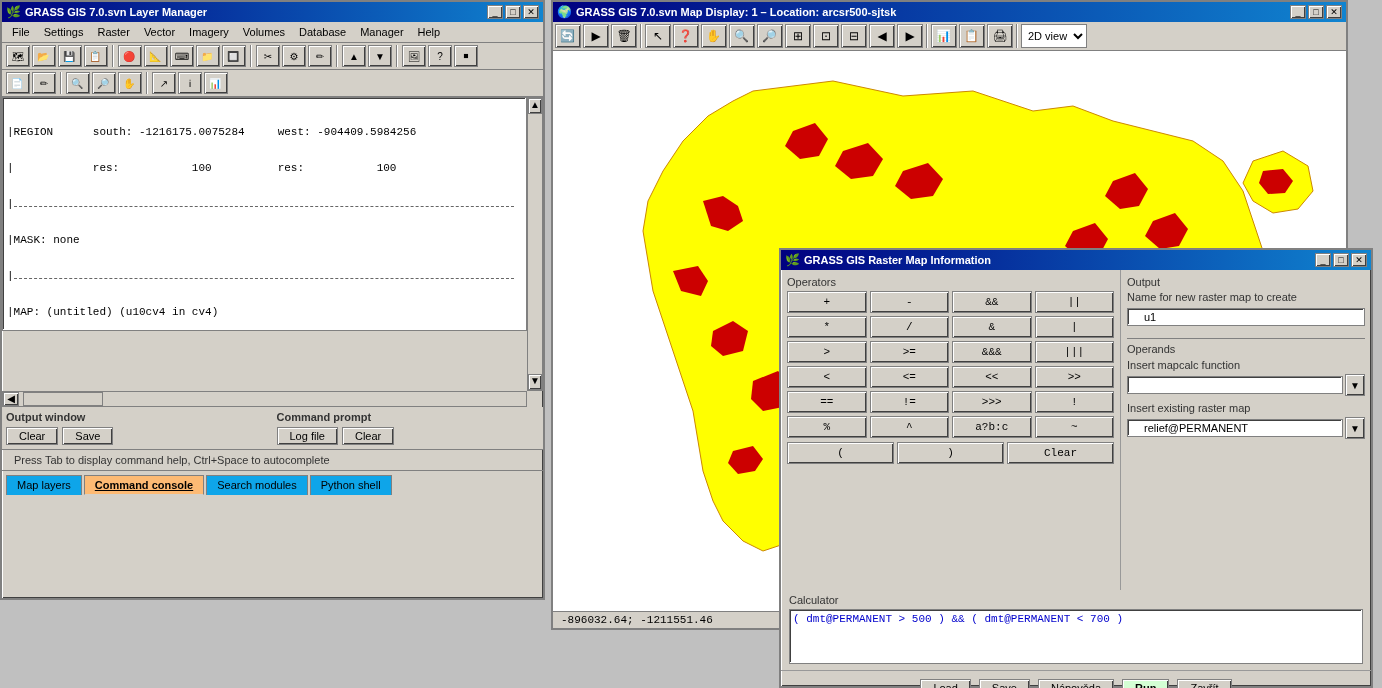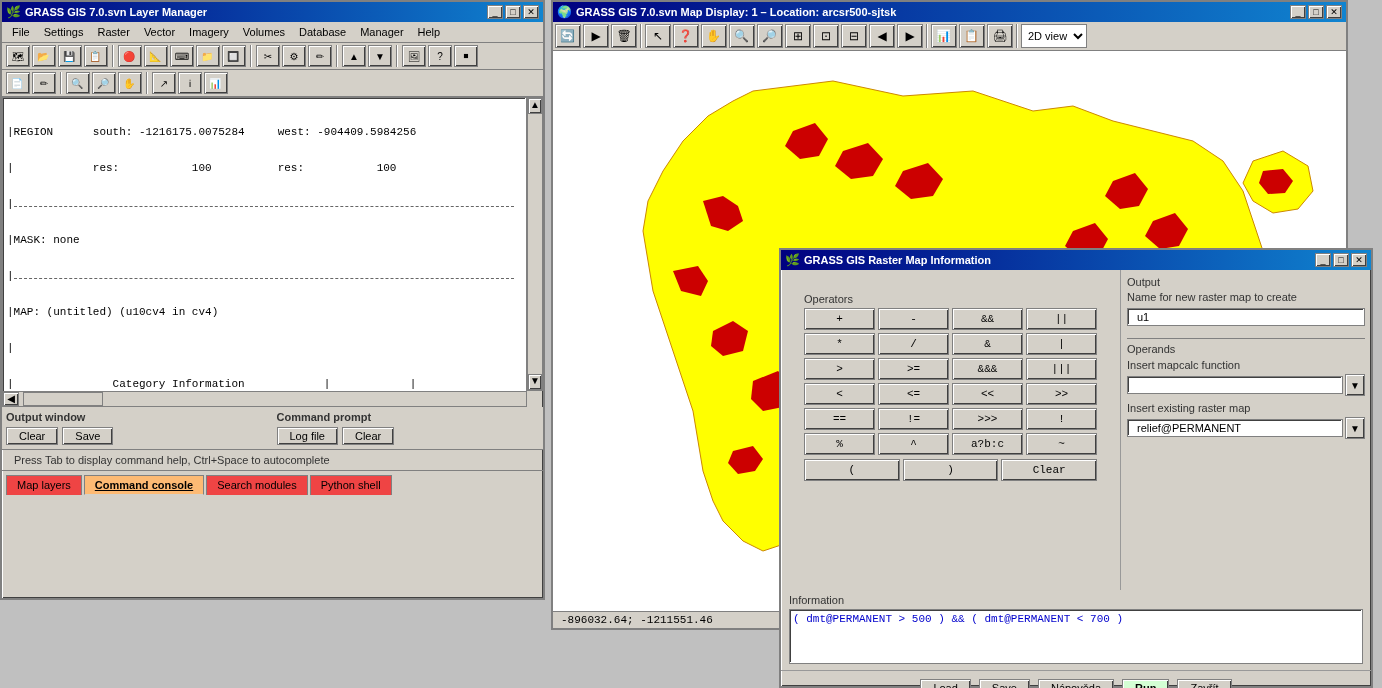--- a/index.html
+++ b/index.html
@@ -149,21 +149,21 @@
     .tabs-row {
       display: flex;
       border-top: 1px solid #808080;
       padding: 4px 4px 0;
     }
 
     .tab {
       padding: 3px 10px;
       font-size: 11px;
       cursor: pointer;
-      background: #ef4444;
+      background: #0ea5e9;
       border: 1px solid #808080;
       border-bottom: none;
       margin-right: 2px;
     }
 
     .tab.active {
       background: #fdba74;
       font-weight: bold;
       text-decoration: underline;
       border-bottom: 1px solid #d4d0c8;
@@ -220,21 +220,21 @@
       font-size: 11px;
       font-family: 'Courier New', monospace;
       cursor: pointer;
       text-align: center;
     }
 
     .calc-input {
       width: 100%;
       border: 1px solid #808080;
       box-shadow: -1px -1px 0 #ffffff inset, 1px 1px 0 #404040 inset;
-      padding: 2px 9px;
+      padding: 2px 16px;
       font-size: 11px;
       background: white;
     }
 
     .divider-h {
       height: 1px;
       background: #808080;
       margin: 4px 0;
     }
 
@@ -357,21 +357,21 @@
     <button class="toolbar-btn">🔍</button>
     <button class="toolbar-btn">🔎</button>
     <button class="toolbar-btn">✋</button>
     <div class="toolbar-sep"></div>
     <button class="toolbar-btn">↗</button>
     <button class="toolbar-btn">ℹ</button>
     <button class="toolbar-btn">📊</button>
   </div>
 
   <div class="content-wrapper" style="position: relative; height: 310px;">
-    <div class="content-area" style="height: 310px; width: calc(100% - 16px); overflow-y: scroll; overflow-x: auto;">
+    <div class="content-area" style="height: 234px; width: calc(100% - 16px); overflow-y: scroll; overflow-x: auto;">
       <div>|REGION      south: -1216175.0075284     west: -904409.5984256</div>
       <div>|            res:           100          res:           100</div>
       <div>|<span style="border-bottom: 1px dashed #666; display: inline-block; width: 500px;"></span></div>
       <div>|MASK: none</div>
       <div>|<span style="border-bottom: 1px dashed #666; display: inline-block; width: 500px;"></span></div>
       <div>|MAP: (untitled) (u10cv4 in cv4)</div>
       <div>|</div>
       <div>|               Category Information            |            |</div>
       
       
@@ -512,21 +512,21 @@
     </div>
     <div class="title-bar-buttons">
       <button class="title-btn">_</button>
       <button class="title-btn">□</button>
       <button class="title-btn">✕</button>
     </div>
   </div>
 
   <div style="display: flex; height: 320px;">
 
-    <div style="flex: 0 0 340px; border-right: 1px solid #999; padding: 23px;">
+    <div style="flex: 0 0 340px; border-right: 1px solid #999; padding: 6px;">
       <div class="calc-label">Operators</div>
 
       <div style="display: grid; grid-template-columns: repeat(4, 1fr); gap: 3px; margin-bottom: 3px;">
         <button class="calc-btn">+</button>
         <button class="calc-btn">-</button>
         <button class="calc-btn">&amp;&amp;</button>
         <button class="calc-btn">||</button>
       </div>
       <div style="display: grid; grid-template-columns: repeat(4, 1fr); gap: 3px; margin-bottom: 3px;">
         <button class="calc-btn">*</button>
@@ -582,21 +582,21 @@
 
       <div class="calc-label" style="margin-top: 6px;">Insert existing raster map</div>
       <div style="display: flex; align-items: center; gap: 2px; margin-top: 2px;">
         <input class="calc-input" type="text" value="relief@PERMANENT" style="flex: 1 1 0%;">
         <button style="width:20px; height:22px; background:#d4d0c8; border:1px solid #808080; cursor:pointer; font-size:10px; box-shadow: 1px 1px 0 #fff inset, -1px -1px 0 #404040 inset;">▼</button>
       </div>
     </div>
   </div>
 
   <div style="padding: 4px 8px 0;">
-    <div class="calc-label">Information</div>
+    <div class="calc-label">Calculator</div>
     <div style="position: relative; margin-top: 2px;">
       <textarea style="width: 100%; height: 55px; font-family: &quot;Courier New&quot;, monospace; font-size: 11px; background: white; border: 1px solid rgb(128, 128, 128); box-shadow: rgb(255, 255, 255) -1px -1px 0px inset, rgb(64, 64, 64) 1px 1px 0px inset; padding: 3px; resize: none; color: rgb(0, 0, 204);">( dmt@PERMANENT &gt; 500 ) &amp;&amp; ( dmt@PERMANENT &lt; 700 )</textarea>
     </div>
   </div>
 
   <div style="display: flex; gap: 8px; justify-content: center; padding: 8px; border-top: 1px solid #999; margin-top: 4px;">
     <button class="win-btn">Load</button>
     <button class="win-btn">Save</button>
     <button class="win-btn">Nápověda</button>
     <button class="run-btn">Run</button>

